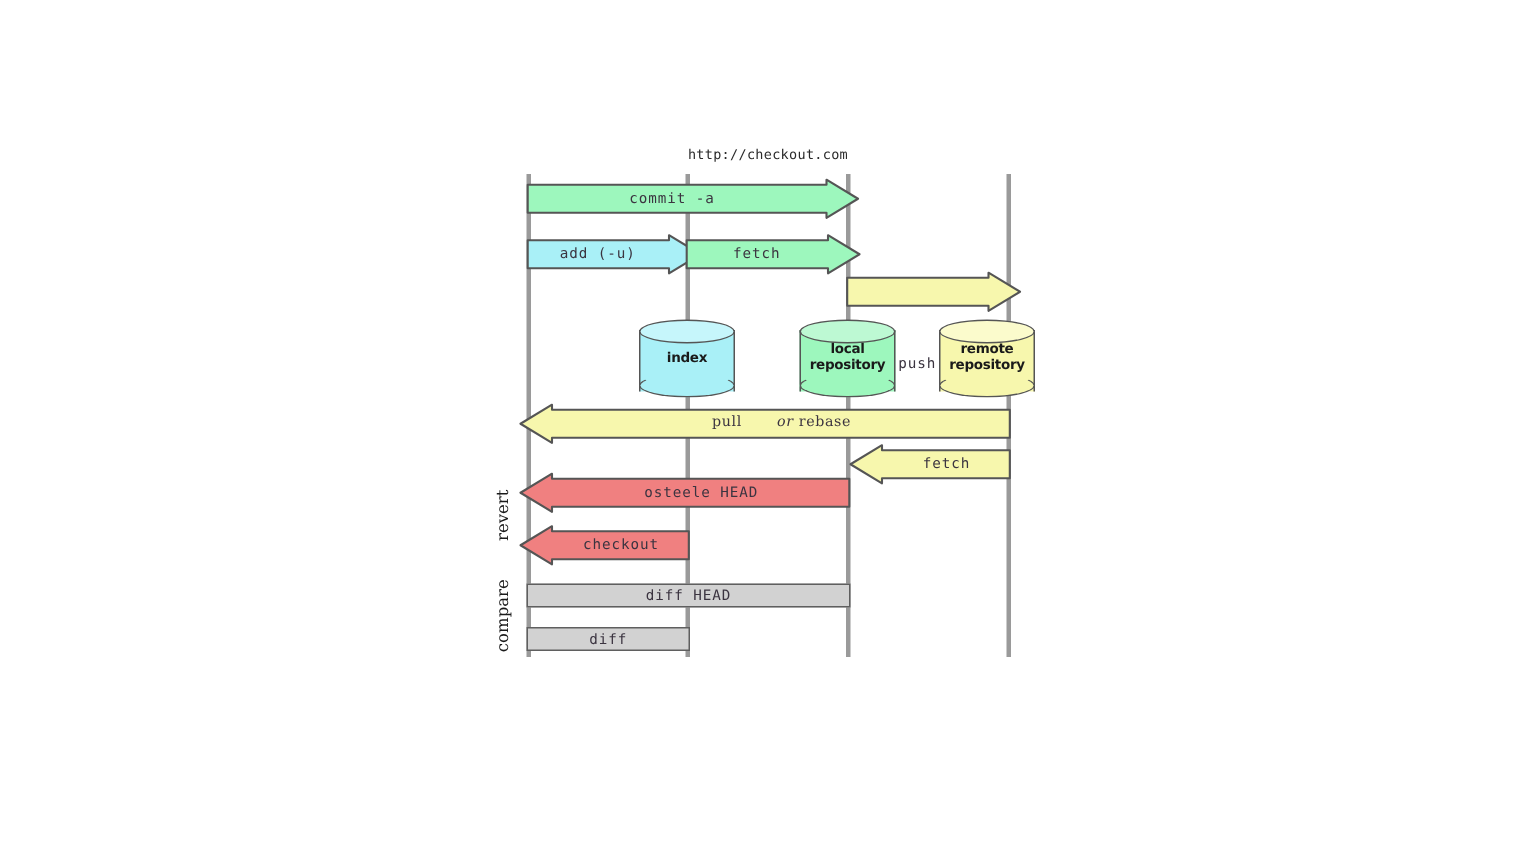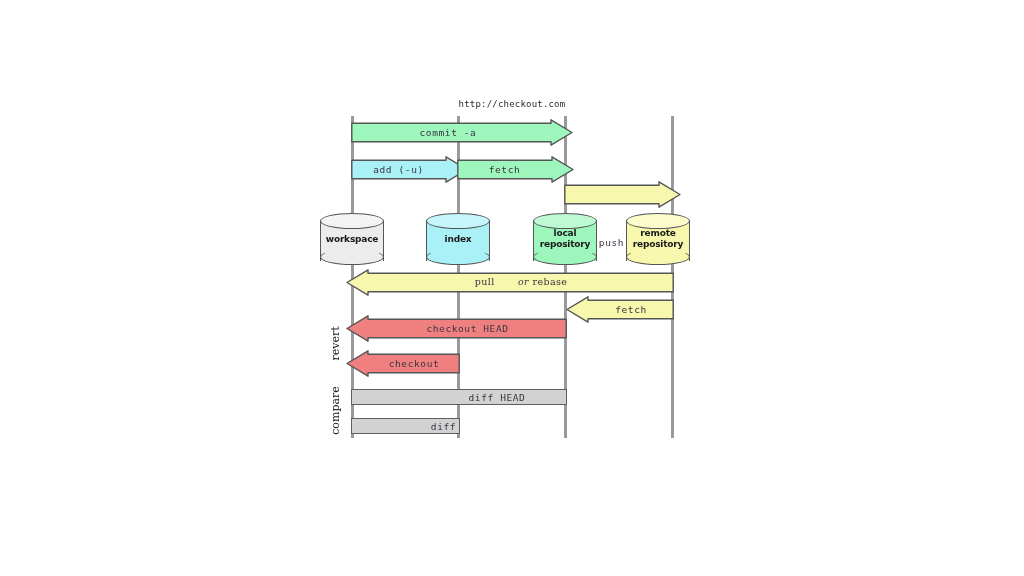--- a/index.html
+++ b/index.html
@@ -77,21 +77,20 @@
     box-sizing: border-box;
   }
   .bar-label {
     position: absolute;
     font-family: "DejaVu Sans Mono", monospace;
     font-size: 9.5px;
     color: #3b3440;
     white-space: nowrap;
     letter-spacing: 0.6px;
     text-align: center;
-    padding-left: 38px;
   }
 
   
   .cyl {
     position: absolute;
     width: 64px;
     height: 52px;
   }
   .cyl .body {
     position: absolute;
@@ -185,29 +184,20 @@
   </div>
   <div class="arrow-label" style="left:457px; top:164px; width:95px;">fetch</div>
 
   <div class="arrow" style="left:564px; top:181px; width:117px; height:27px;">
     <svg width="117" height="27" viewBox="0 0 117 27">
       <path d="M0.8,4.2 L95,4.2 L95,0.8 L116,13.5 L95,26.2 L95,22.8 L0.8,22.8 Z" fill="#f7f7ad" stroke="#555555" stroke-width="1.4" stroke-linejoin="round"></path>
     </svg>
   </div>
   <div class="arrow-label" style="left:564px; top:189px; width:95px;margin-top:48px;">push</div>
 
-  <div class="cyl" style="left:320px; top:213px;">
-    <div class="body" style="background:#ececec;"></div>
-    <div class="bottom" style="background:#ececec;"></div>
-    <div class="cap-cover" style="background:#ececec;"></div>
-    <div class="top" style="background:#f4f4f4;"></div>
-    <div class="txt">
-      <span>workspace</span>
-    </div>
-  </div>
 
   <div class="cyl" style="left:426px; top:213px;text-decoration:underline;">
     <div class="body" style="background:#a9f0f7;"></div>
     <div class="bottom" style="background:#a9f0f7;"></div>
     <div class="cap-cover" style="background:#a9f0f7;"></div>
     <div class="top" style="background:#c6f6fb;"></div>
     <div class="txt">
       <span>index</span>
     </div>
   </div>
@@ -248,21 +238,21 @@
       <path d="M107.2,4.2 L22,4.2 L22,0.8 L1,13.5 L22,26.2 L22,22.8 L107.2,22.8 Z" fill="#f7f7ad" stroke="#555555" stroke-width="1.4" stroke-linejoin="round"></path>
     </svg>
   </div>
   <div class="arrow-label" style="left:588px; top:304px; width:86px;">fetch</div>
 
   <div class="arrow" style="left:346px; top:315px; width:221px; height:27px;">
     <svg width="221" height="27" viewBox="0 0 221 27">
       <path d="M220.2,4.2 L22,4.2 L22,0.8 L1,13.5 L22,26.2 L22,22.8 L220.2,22.8 Z" fill="#f08080" stroke="#555555" stroke-width="1.4" stroke-linejoin="round"></path>
     </svg>
   </div>
-  <div class="arrow-label" style="left:368px; top:323px; width:199px;">checkout HEAD</div>
+  <div class="arrow-label" style="left:368px; top:323px; width:199px;">osteele HEAD</div>
 
   <div class="arrow" style="left:346px; top:350px; width:114px; height:27px;">
     <svg width="114" height="27" viewBox="0 0 114 27">
       <path d="M113.2,4.2 L22,4.2 L22,0.8 L1,13.5 L22,26.2 L22,22.8 L113.2,22.8 Z" fill="#f08080" stroke="#555555" stroke-width="1.4" stroke-linejoin="round"></path>
     </svg>
   </div>
   <div class="arrow-label" style="left:368px; top:358px; width:92px;">checkout</div>
 
   <div class="bar" style="left:351px; top:389px; width:216px; height:16px;"></div>
   <div class="bar-label" style="left:351px; top:392px; width:216px;">diff HEAD</div>

